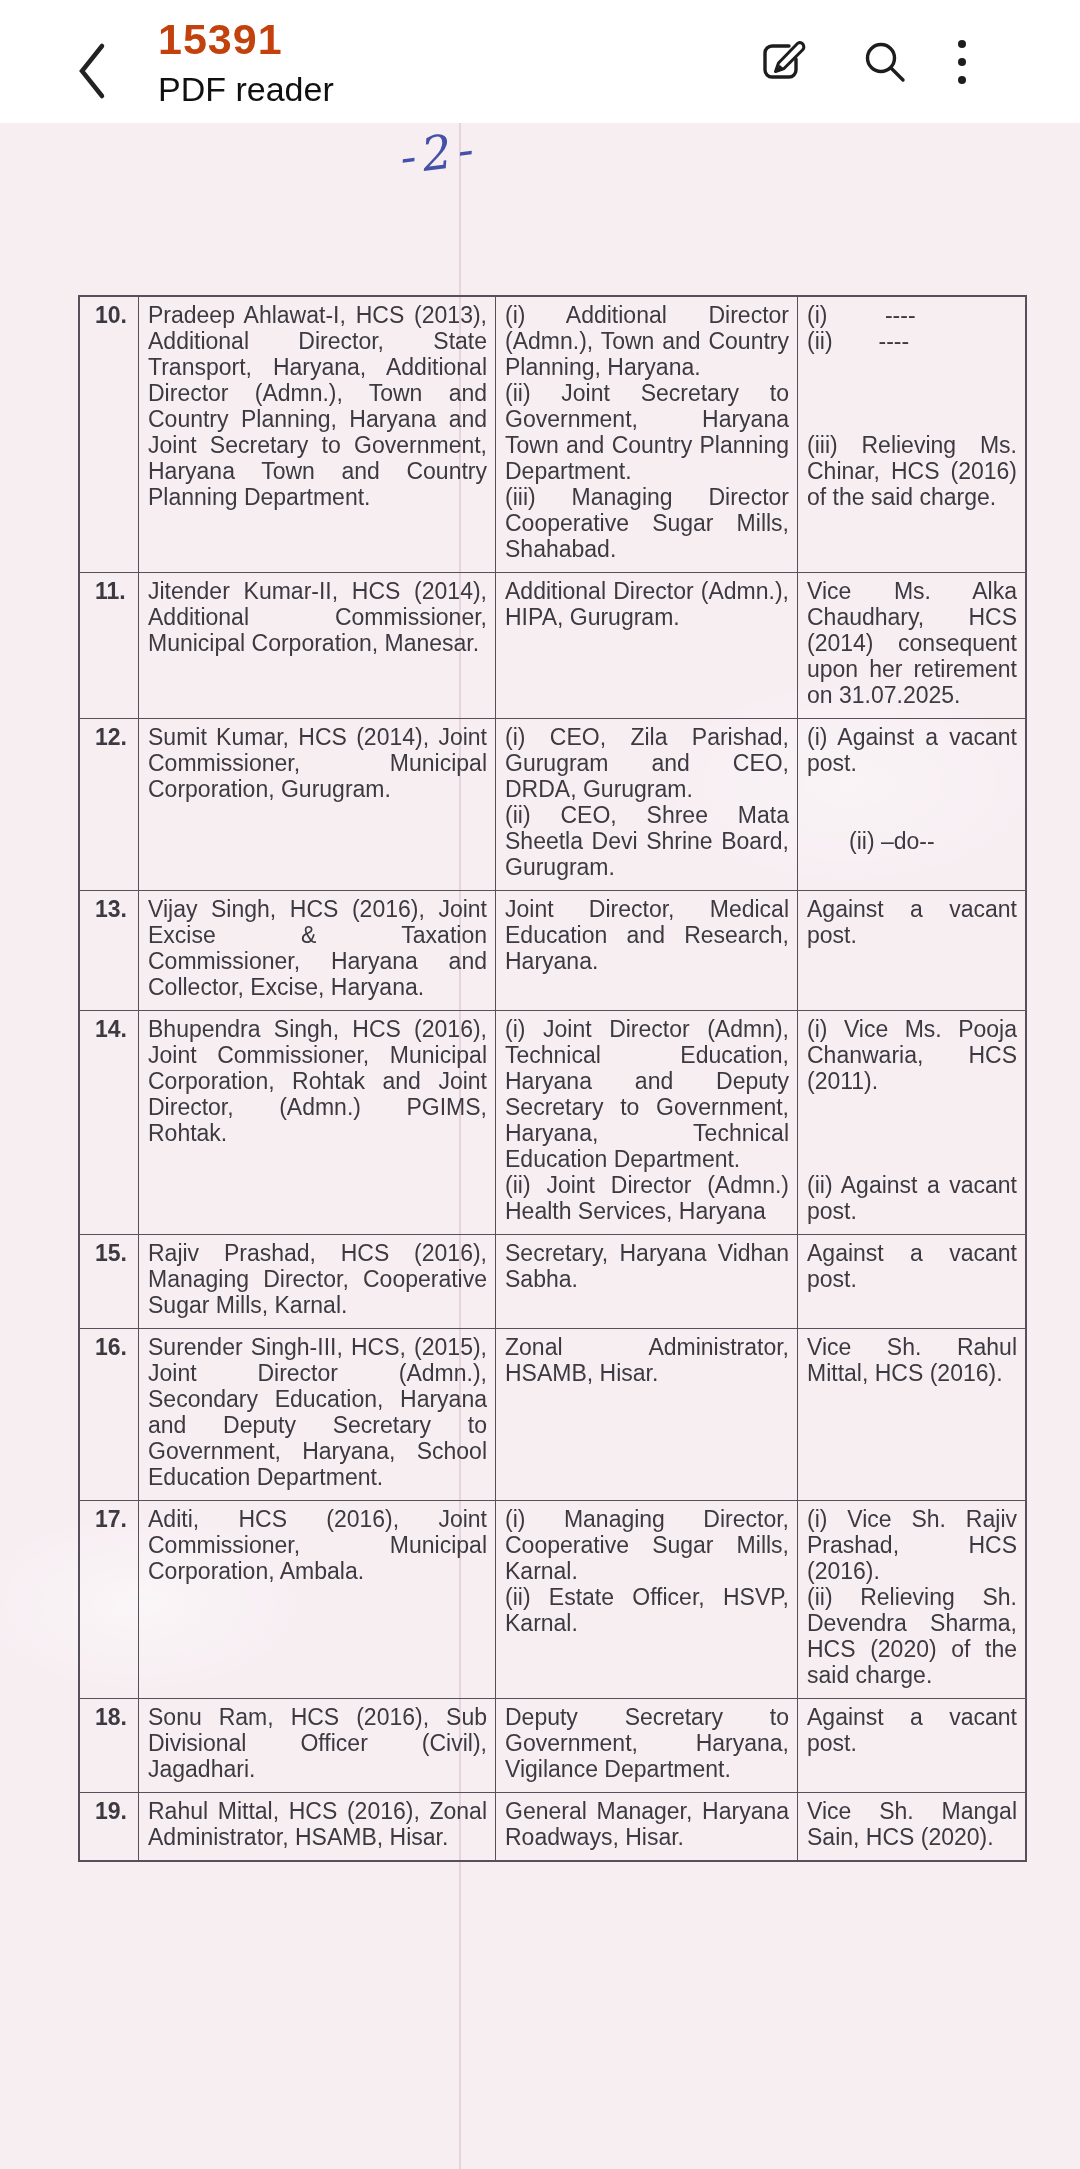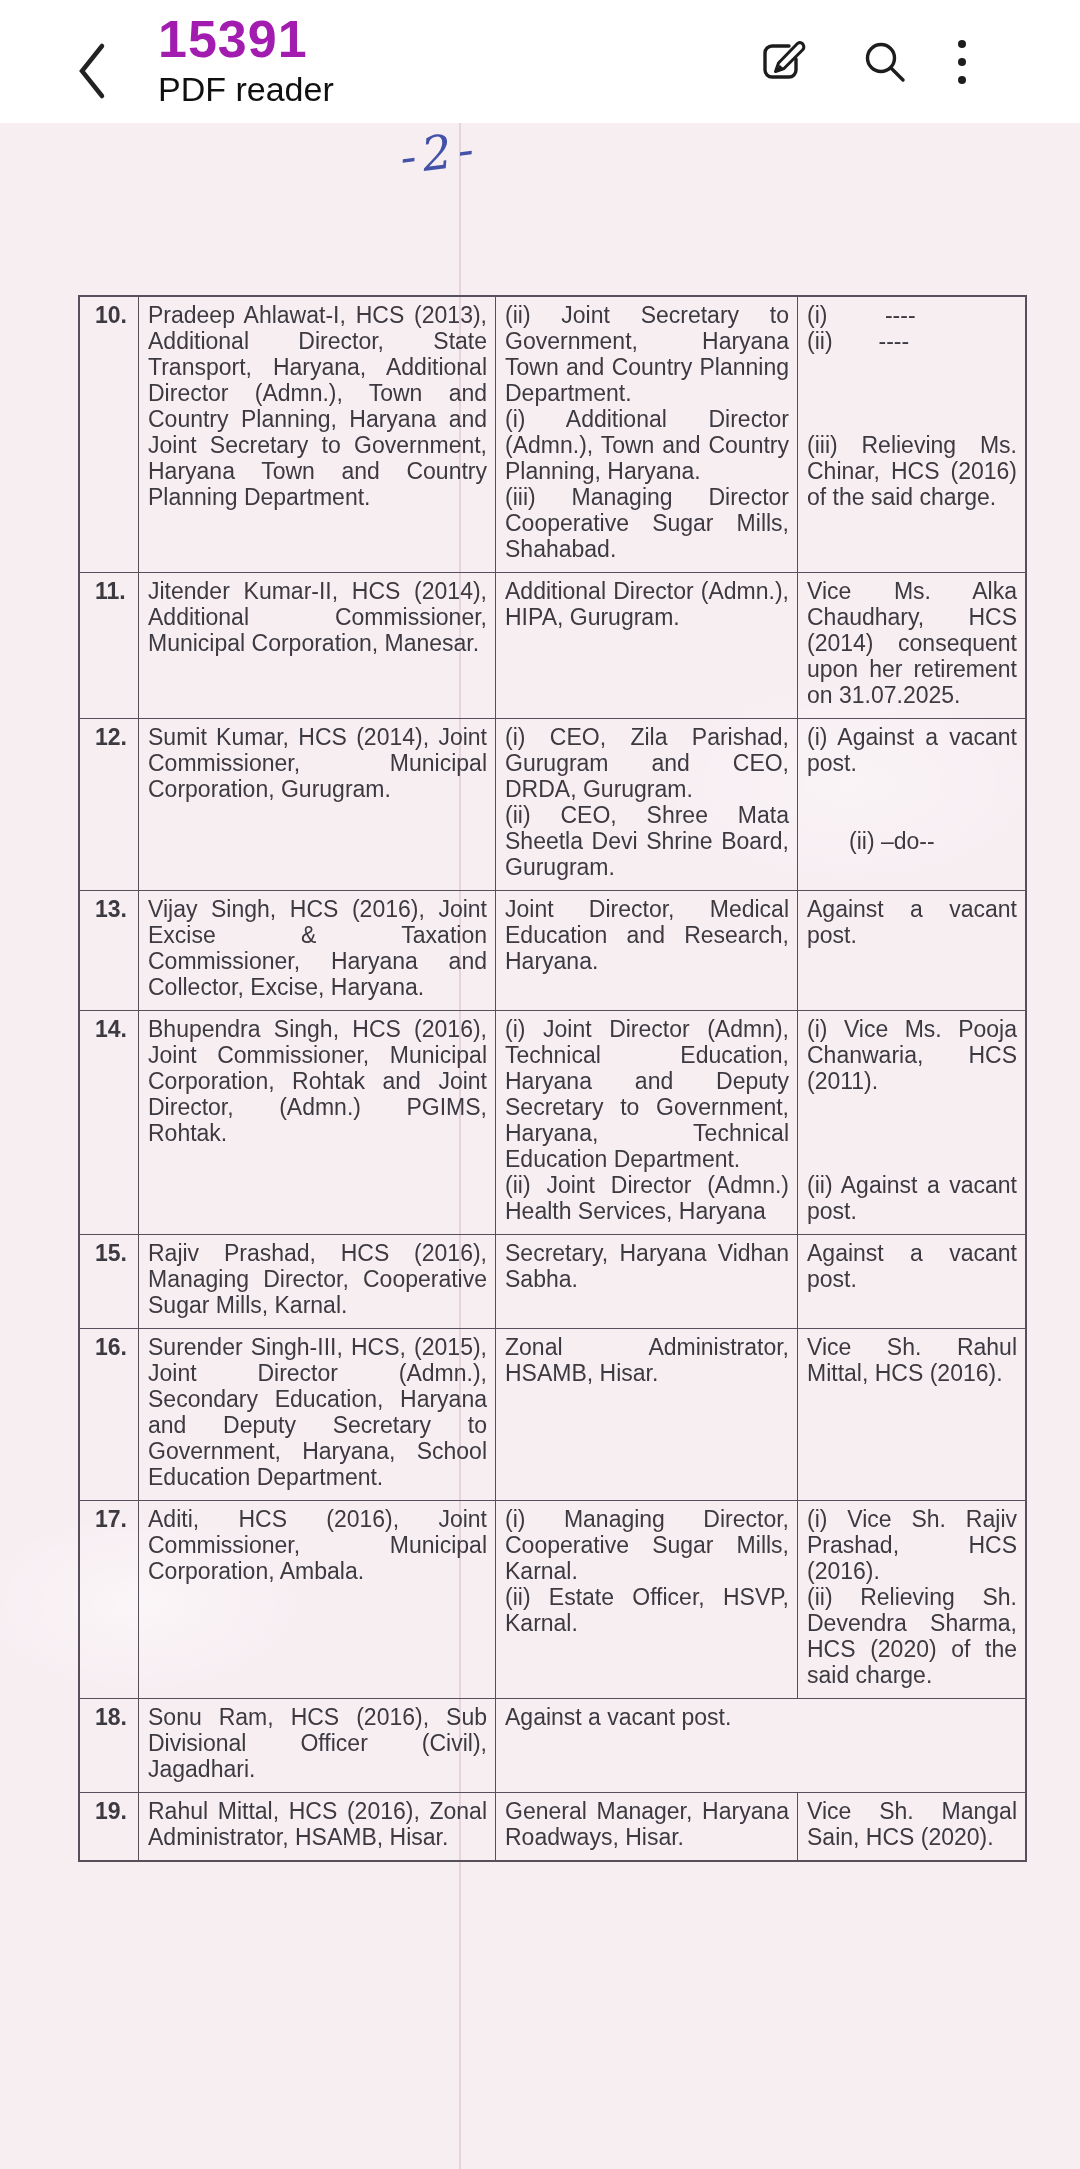--- a/index.html
+++ b/index.html
@@ -2,21 +2,21 @@
 <html><head>
 <meta charset="utf-8">
 <style>
   html,body{margin:0;padding:0;background:#ffffff;}
   body{width:1080px;font-family:"Liberation Sans", sans-serif;}
 
   
   .app-bar{position:relative;width:1080px;height:123px;background:#ffffff;}
   .back-btn{position:absolute;left:72px;top:38px;width:44px;height:66px;background:none;border:none;padding:0;cursor:pointer;}
   .titles{position:absolute;left:158px;top:10px;}
-  .app-title{font-size:52px;font-weight:700;color:#a21caf;line-height:58px;letter-spacing:1px;}
+  .app-title{font-size:43px;font-weight:700;color:#c2410c;line-height:58px;letter-spacing:1px;}
   .app-subtitle{font-size:34px;font-weight:400;color:#101010;line-height:42px;}
   .action-btn{position:absolute;top:34px;width:54px;height:56px;background:none;border:none;padding:0;cursor:pointer;}
   .btn-edit{left:758px;}
   .btn-search{left:860px;}
   .btn-menu{left:955px;}
 
   
   .scan{position:relative;width:1080px;height:2046px;
     background:
       radial-gradient(240px 130px at 140px 1480px, rgba(255,255,255,.45), transparent 70%),
@@ -94,22 +94,22 @@
 <div class="scan">
   <div class="fold-line"></div>
   <div class="handwritten">-2-</div>
   <div class="dtable">
       <div class="trow row-10">
         <div class="cell sno">10.</div>
         <div class="cell c1">
           <p>Pradeep Ahlawat-I, HCS (2013), Additional Director, State Transport, Haryana, Additional Director (Admn.), Town and Country Planning, Haryana and Joint Secretary to Government, Haryana Town and Country Planning Department.</p>
         </div>
         <div class="cell c2">
+          <p>(i) Additional Director (Admn.), Town and Country Planning, Haryana.</p>
           <p>(ii) Joint Secretary to Government, Haryana Town and Country Planning Department.</p>
-          <p>(i) Additional Director (Admn.), Town and Country Planning, Haryana.</p>
           <p>(iii) Managing Director Cooperative Sugar Mills, Shahabad.</p>
         </div>
         <div class="cell c3">
           <p>(i)   ----</p>
           <p>(ii)  ----</p>
           <p>(iii) Relieving Ms. Chinar, HCS (2016) of the said charge.</p>
         </div>
       </div>
       <div class="trow row-11">
         <div class="cell sno">11.</div>
@@ -199,20 +199,23 @@
         <div class="cell c3">
           <p>(i) Vice Sh. Rajiv Prashad, HCS (2016).</p>
           <p>(ii) Relieving Sh. Devendra Sharma, HCS (2020) of the said charge.</p>
         </div>
       </div>
       <div class="trow row-18">
         <div class="cell sno">18.</div>
         <div class="cell c1">
           <p>Sonu Ram, HCS (2016), Sub Divisional Officer (Civil), Jagadhari.</p>
         </div>
+        <div class="cell c2">
+          <p>Deputy Secretary to Government, Haryana, Vigilance Department.</p>
+        </div>
         <div class="cell c3">
           <p>Against a vacant post.</p>
         </div>
       </div>
       <div class="trow row-19">
         <div class="cell sno">19.</div>
         <div class="cell c1">
           <p>Rahul Mittal, HCS (2016), Zonal Administrator, HSAMB, Hisar.</p>
         </div>
         <div class="cell c2">

